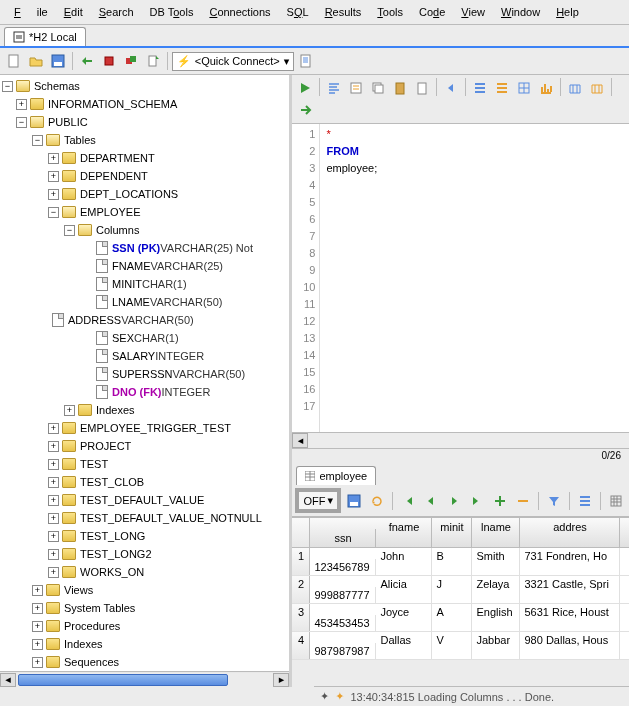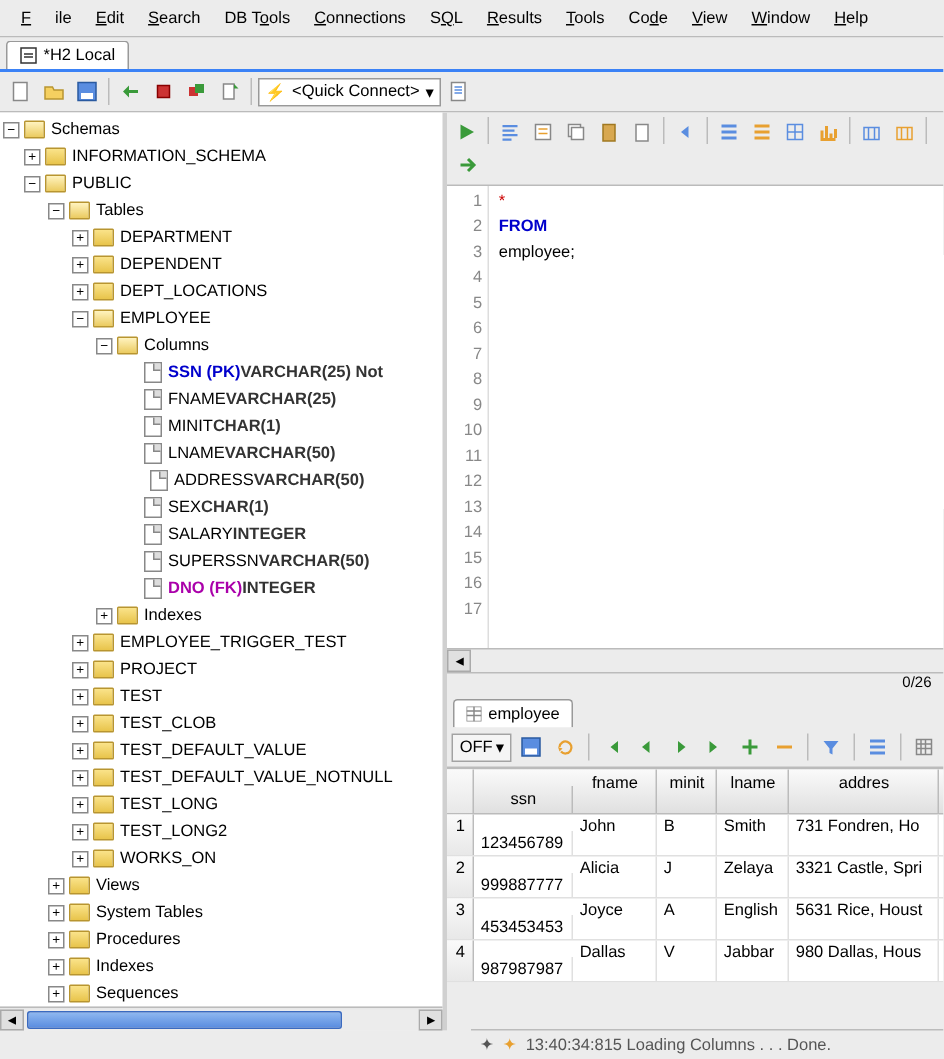--- a/index.html
+++ b/index.html
@@ -20,41 +20,41 @@
 .exp { width: 11px; height: 11px; border: 1px solid #888; background: #fff; display: inline-flex; align-items: center; justify-content: center; font-size: 9px; line-height: 1; margin-right: 3px; cursor: pointer; }
 .noexp { width: 11px; margin-right: 3px; }
 .folder { width: 14px; height: 12px; display: inline-block; margin-right: 4px; }
 .folder.closed { background: linear-gradient(#fae38a,#e8c44b); border: 1px solid #b89530; border-radius: 1px; }
 .folder.open { background: linear-gradient(#fff3bf,#ebcb60); border: 1px solid #b89530; border-radius: 1px; position: relative; }
 .page { width: 12px; height: 14px; background: #fff; border: 1px solid #888; display: inline-block; margin-right: 4px; position: relative; }
 .page::after { content: ''; position: absolute; top: 0; right: 0; width: 4px; height: 4px; background: #ddd; border-left: 1px solid #888; border-bottom: 1px solid #888; }
 .lbl { font-size: 11px; }
 .lbl.pk { color: #0000cc; font-weight: bold; }
 .lbl.fk { color: #aa00aa; font-weight: bold; }
-.lbl.type { color: #333; font-weight: bold; }
+.lbl.type { color: #333; font-weight: normal; }
 .hscroll { height: 16px; background: #e8e8e8; border-top: 1px solid #bbb; display: flex; align-items: center; }
 .hscroll .track { flex: 1; height: 14px; background: #ececec; position: relative; }
 .hscroll .thumb { position: absolute; left: 2px; top: 1px; height: 12px; width: 210px; background: linear-gradient(#8fb8f0,#5a8de0); border: 1px solid #3a6ac0; border-radius: 2px; }
 .hscroll .arr { width: 16px; height: 14px; background: #e0e0e0; border: 1px solid #aaa; display: flex; align-items: center; justify-content: center; }
 .right { flex: 1; display: flex; flex-direction: column; background: #ececec; }
 .right-toolbar { display: flex; padding: 3px; border-bottom: 1px solid #bbb; gap: 2px; flex-wrap: wrap; }
 .editor { flex: 0 0 308px; background: #fff; display: flex; overflow: hidden; position: relative; }
 .gutter { width: 28px; background: #fff; border-right: 1px solid #ddd; text-align: right; padding: 4px 4px 0 0; color: #888; }
 .gutter div { height: 17px; }
 .code { flex: 1; padding: 4px 6px 0; font-family: 'Courier New', monospace; font-size: 13px; }
 .code div { height: 17px; }
 .kw { color: #0000cc; font-weight: bold; }
 .star { color: #cc0000; }
 .edscroll { height: 16px; background: #ececec; border-top: 1px solid #bbb; display: flex; }
 .edscroll .arr { width: 16px; background: #e0e0e0; border: 1px solid #aaa; display: flex; align-items: center; justify-content: center; }
 .linecount { height: 16px; background: #ececec; border-top: 1px solid #bbb; text-align: right; padding: 1px 8px; font-size: 10px; }
 .results-tabs { background: #ececec; padding: 2px 4px 0; display: flex; }
 .rtab { background: #fff; border: 1px solid #999; border-bottom: none; padding: 3px 8px; border-radius: 3px 3px 0 0; display: flex; align-items: center; gap: 4px; }
 .results-toolbar { display: flex; align-items: center; padding: 3px; border-bottom: 1px solid #bbb; gap: 3px; background: #ececec; }
-.offbtn { border: 1px solid #a3a3a3; padding: 2px 4px; background: #f5f5f5; display: flex; align-items: center; gap: 2px; font-size: 10px; }
+.offbtn { border: 4px solid #a3a3a3; padding: 2px 4px; background: #f5f5f5; display: flex; align-items: center; gap: 2px; font-size: 10px; }
 .grid { background: #fff; border-top: 1px solid #bbb; }
 .gridhead { display: flex; background: linear-gradient(#fafafa,#e0e0e0); border-bottom: 1px solid #bbb; }
 .gh { border-right: 1px solid #bbb; padding: 3px 4px; text-align: center; font-size: 11px; overflow: hidden; }
 .gridrow { display: flex; border-bottom: 1px solid #e0e0e0; }
 .gc { border-right: 1px solid #e0e0e0; padding: 2px 4px; overflow: hidden; white-space: nowrap; }
 .rownum { background: linear-gradient(#fafafa,#e8e8e8); border-right: 1px solid #bbb; text-align: center; width: 18px; }
 .c-ssn { width: 66px; margin-top: 11px; } .c-fname { width: 56px; } .c-minit { width: 40px; } .c-lname { width: 48px; } .c-addr { width: 100px; }
 .status { position: absolute; bottom: 0; left: 314px; right: 0; height: 20px; background: #ececec; border-top: 1px solid #bbb; display: flex; align-items: center; padding: 0 6px; gap: 6px; font-size: 10px; color: #555; }
 svg { display: block; }
 </style>
@@ -209,21 +209,21 @@
             <span class="page"></span>
             <span class="lbl ">MINIT</span> 
             <span class="lbl type">CHAR(1)</span>
           </div>
           <div class="treerow" style="padding-left:82px">
             <span class="noexp"></span>
             <span class="page"></span>
             <span class="lbl ">LNAME</span> 
             <span class="lbl type">VARCHAR(50)</span>
           </div>
-          <div class="treerow" style="padding-left:86px">
+          <div class="treerow" style="padding-left:38px">
             <span class="noexp"></span>
             <span class="page"></span>
             <span class="lbl ">ADDRESS</span> 
             <span class="lbl type">VARCHAR(50)</span>
           </div>
           <div class="treerow" style="padding-left:82px">
             <span class="noexp"></span>
             <span class="page"></span>
             <span class="lbl ">SEX</span> 
             <span class="lbl type">CHAR(1)</span>

